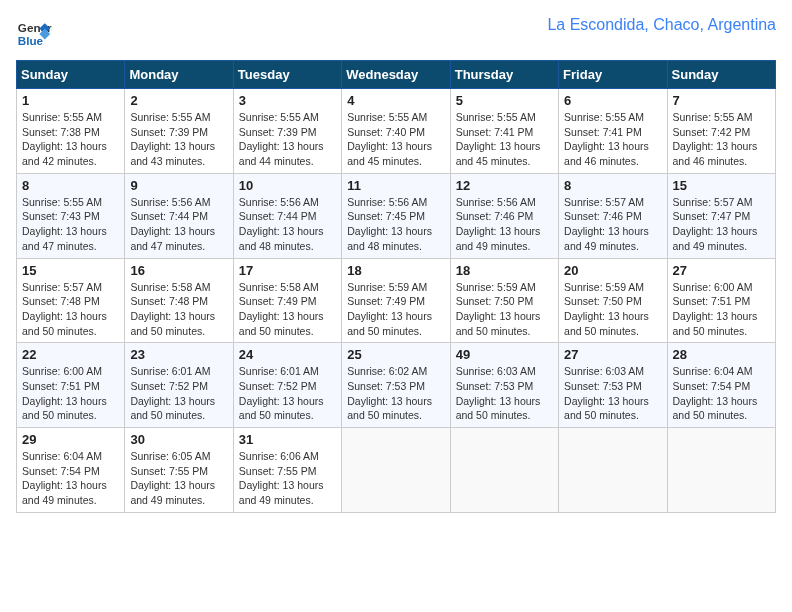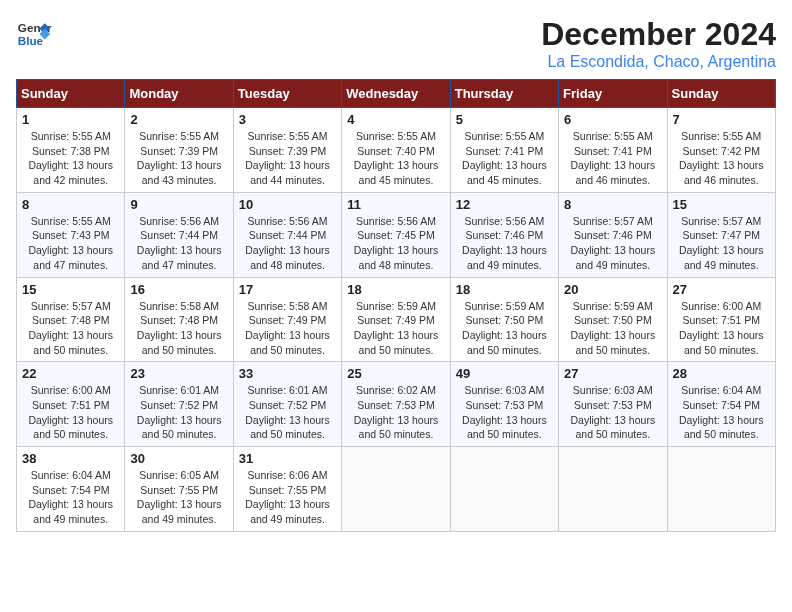--- a/index.html
+++ b/index.html
@@ -37,21 +37,21 @@
       font-size: 16px;
       font-weight: normal;
       color: #3b82f6;
     }
     .calendar {
       width: 100%;
       border-collapse: collapse;
       font-size: 11px;
     }
     .calendar thead tr th {
-      background: #7f1d1d;
+      background: #0c4a6e;
       color: #fff;
       padding: 6px 4px;
       text-align: left;
       font-size: 13px;
       font-weight: bold;
       border: 1px solid #1a55a0;
     }
     .calendar tbody tr td {
       vertical-align: top;
       padding: 4px 5px;
@@ -67,40 +67,38 @@
       font-size: 13px;
       font-weight: bold;
       color: #222;
       display: block;
       margin-bottom: 2px;
     }
     .day-info {
       color: #333;
       font-size: 10.5px;
       line-height: 1.4;
-      text-align: center;
     }
     .empty-cell {
       background: #f9f9f9 !important;
     }
   </style>
 </head>
 <body>
 
 <div class="header">
   <div class="logo">
     <svg class="logo-icon" viewBox="0 0 40 40">
       <text x="2" y="18" font-size="13" font-weight="bold" fill="#333">General</text>
       <text x="2" y="32" font-size="13" font-weight="bold" fill="#1a6abf">Blue</text>
       <polygon points="32,8 38,14 32,20 26,14" fill="#1a6abf"></polygon>
       <polygon points="32,14 38,20 32,26 26,20" fill="#4a9adf"></polygon>
     </svg>
   </div>
   <div class="title-block">
-    <h1>December 2024</h1>
     <h2>La Escondida, Chaco, Argentina</h2>
   </div>
 </div>
 
 <table class="calendar">
   <thead>
     <tr>
       <th>Sunday</th>
       <th>Monday</th>
       <th>Tuesday</th>
@@ -204,21 +202,21 @@
       <tr>
         <td>
           <span class="day-num">22</span>
 <div class="day-info">Sunrise: 6:00 AM<br>Sunset: 7:51 PM<br>Daylight: 13 hours and 50 minutes.</div>
         </td>
         <td>
           <span class="day-num">23</span>
 <div class="day-info">Sunrise: 6:01 AM<br>Sunset: 7:52 PM<br>Daylight: 13 hours and 50 minutes.</div>
         </td>
         <td>
-          <span class="day-num">33</span>
+          <span class="day-num">24</span>
 <div class="day-info">Sunrise: 6:01 AM<br>Sunset: 7:52 PM<br>Daylight: 13 hours and 50 minutes.</div>
         </td>
         <td>
           <span class="day-num">25</span>
 <div class="day-info">Sunrise: 6:02 AM<br>Sunset: 7:53 PM<br>Daylight: 13 hours and 50 minutes.</div>
         </td>
         <td>
           <span class="day-num">49</span>
 <div class="day-info">Sunrise: 6:03 AM<br>Sunset: 7:53 PM<br>Daylight: 13 hours and 50 minutes.</div>
         </td>
@@ -226,21 +224,21 @@
           <span class="day-num">27</span>
 <div class="day-info">Sunrise: 6:03 AM<br>Sunset: 7:53 PM<br>Daylight: 13 hours and 50 minutes.</div>
         </td>
         <td>
           <span class="day-num">28</span>
 <div class="day-info">Sunrise: 6:04 AM<br>Sunset: 7:54 PM<br>Daylight: 13 hours and 50 minutes.</div>
         </td>
       </tr>
       <tr>
         <td>
-          <span class="day-num">38</span>
+          <span class="day-num">29</span>
 <div class="day-info">Sunrise: 6:04 AM<br>Sunset: 7:54 PM<br>Daylight: 13 hours and 49 minutes.</div>
         </td>
         <td>
           <span class="day-num">30</span>
 <div class="day-info">Sunrise: 6:05 AM<br>Sunset: 7:55 PM<br>Daylight: 13 hours and 49 minutes.</div>
         </td>
         <td>
           <span class="day-num">31</span>
 <div class="day-info">Sunrise: 6:06 AM<br>Sunset: 7:55 PM<br>Daylight: 13 hours and 49 minutes.</div>
         </td>

